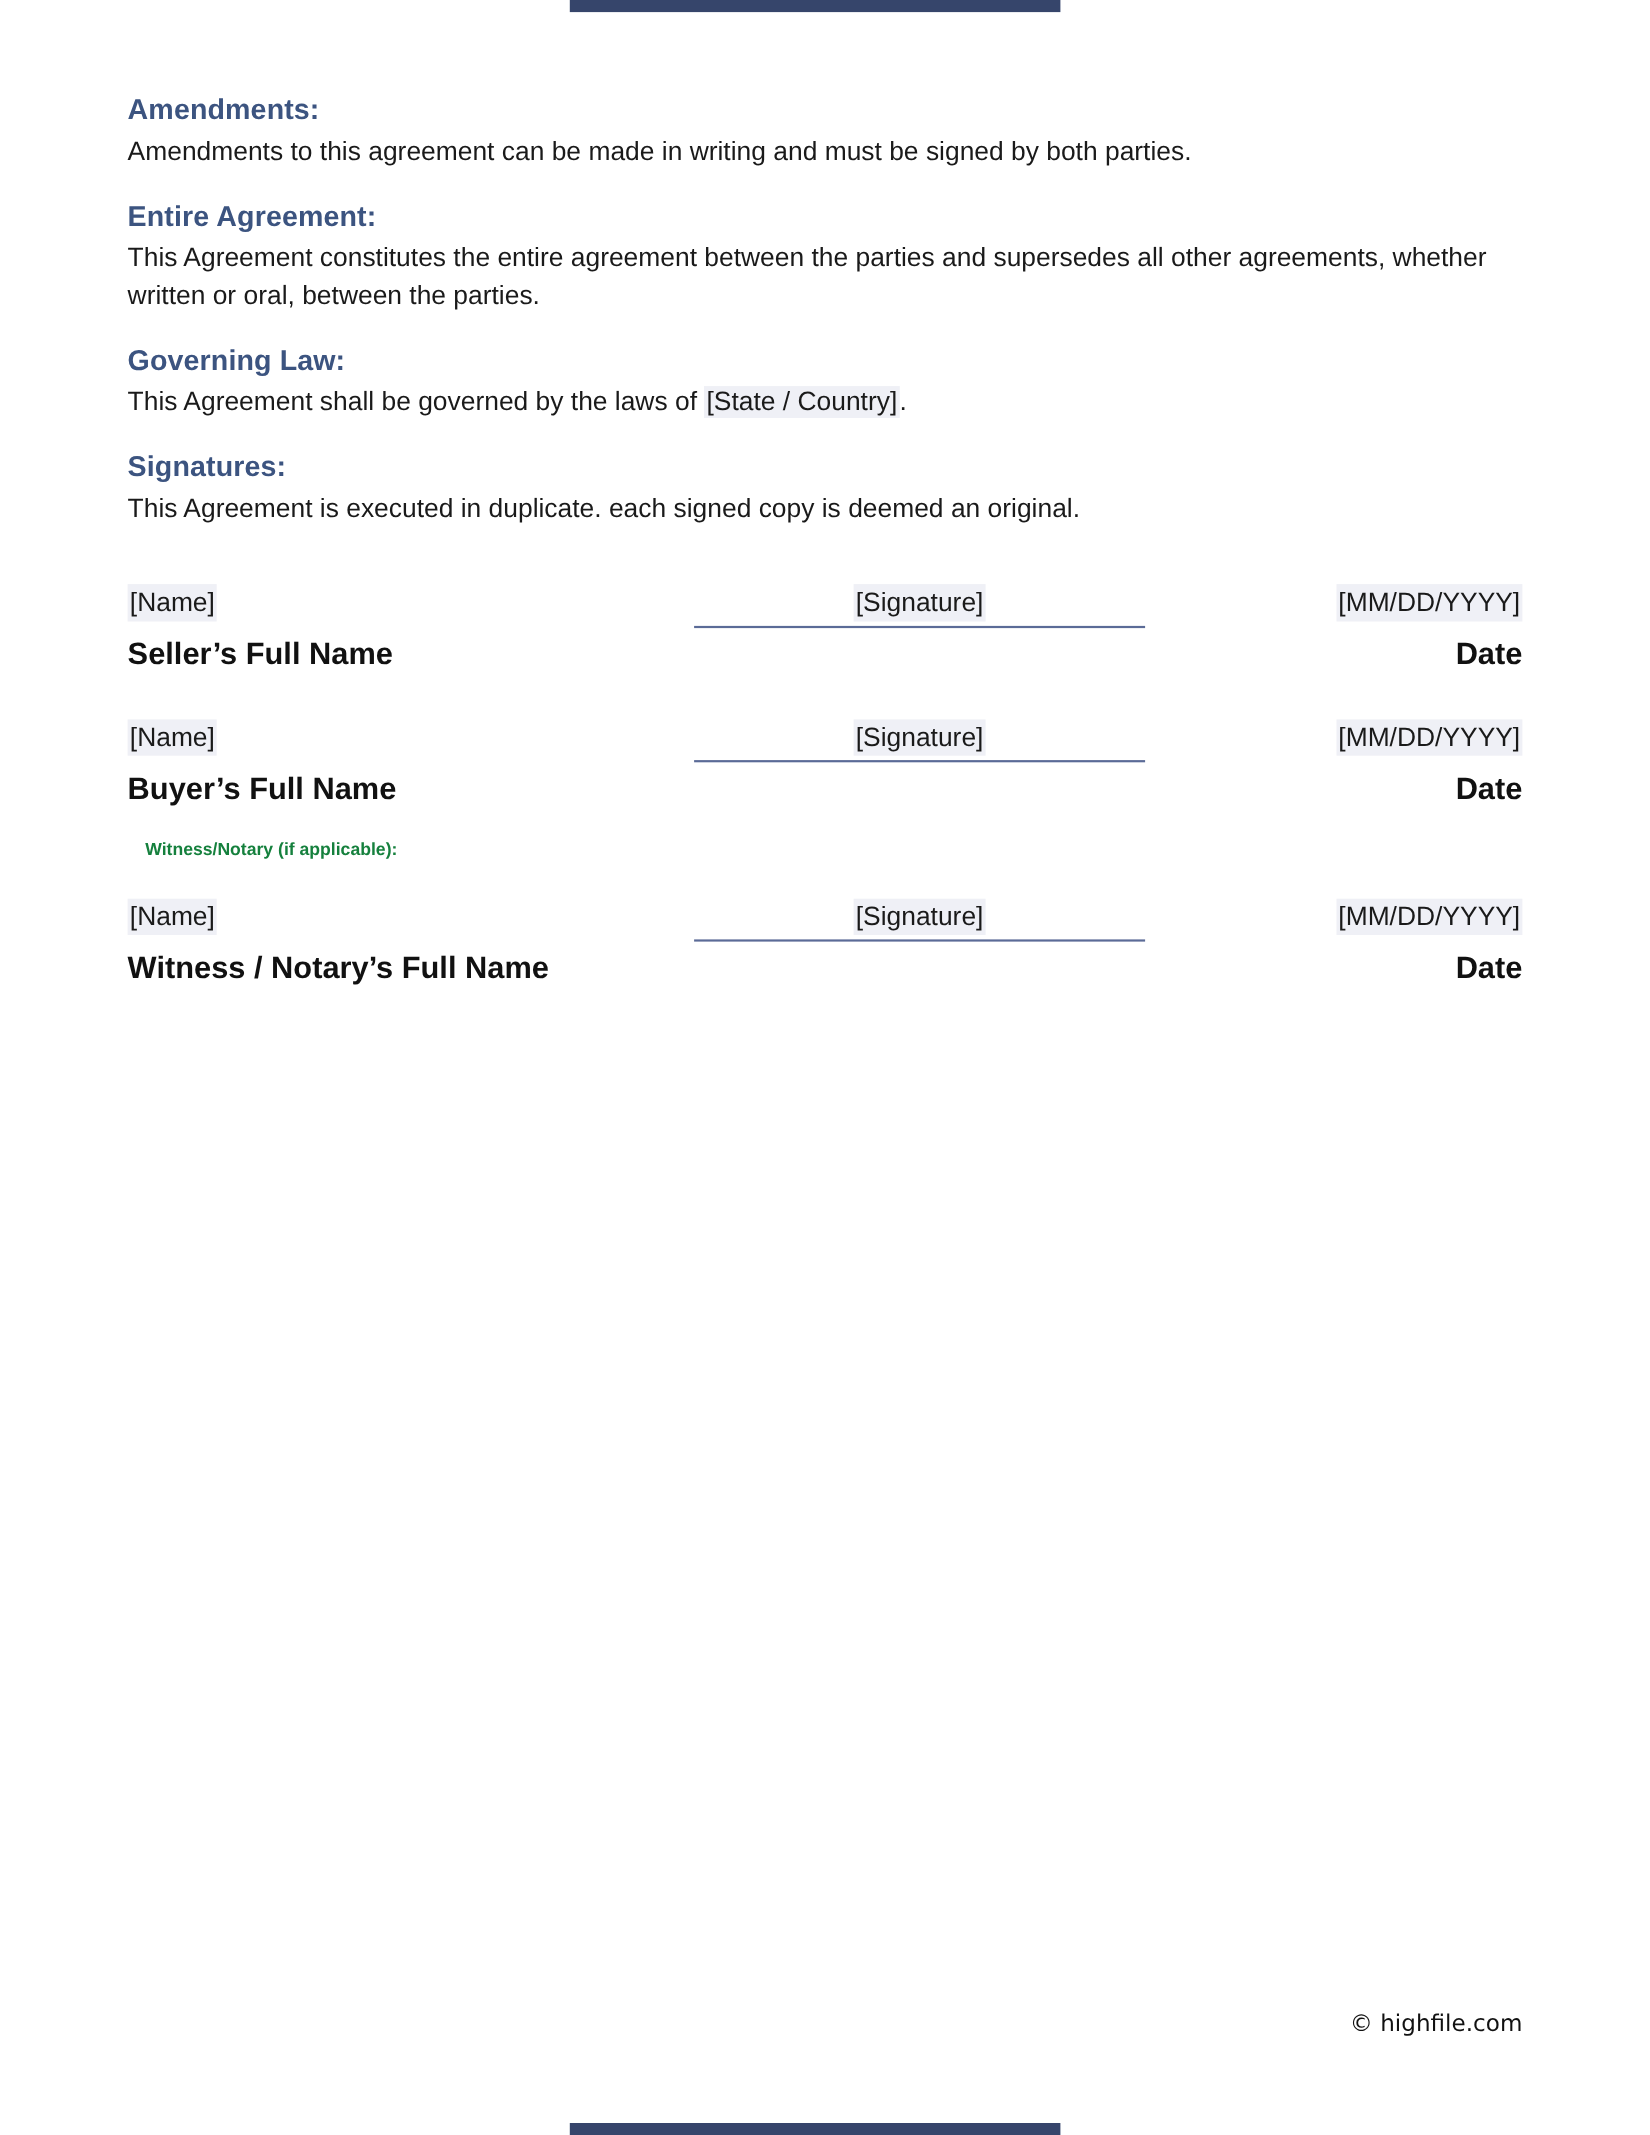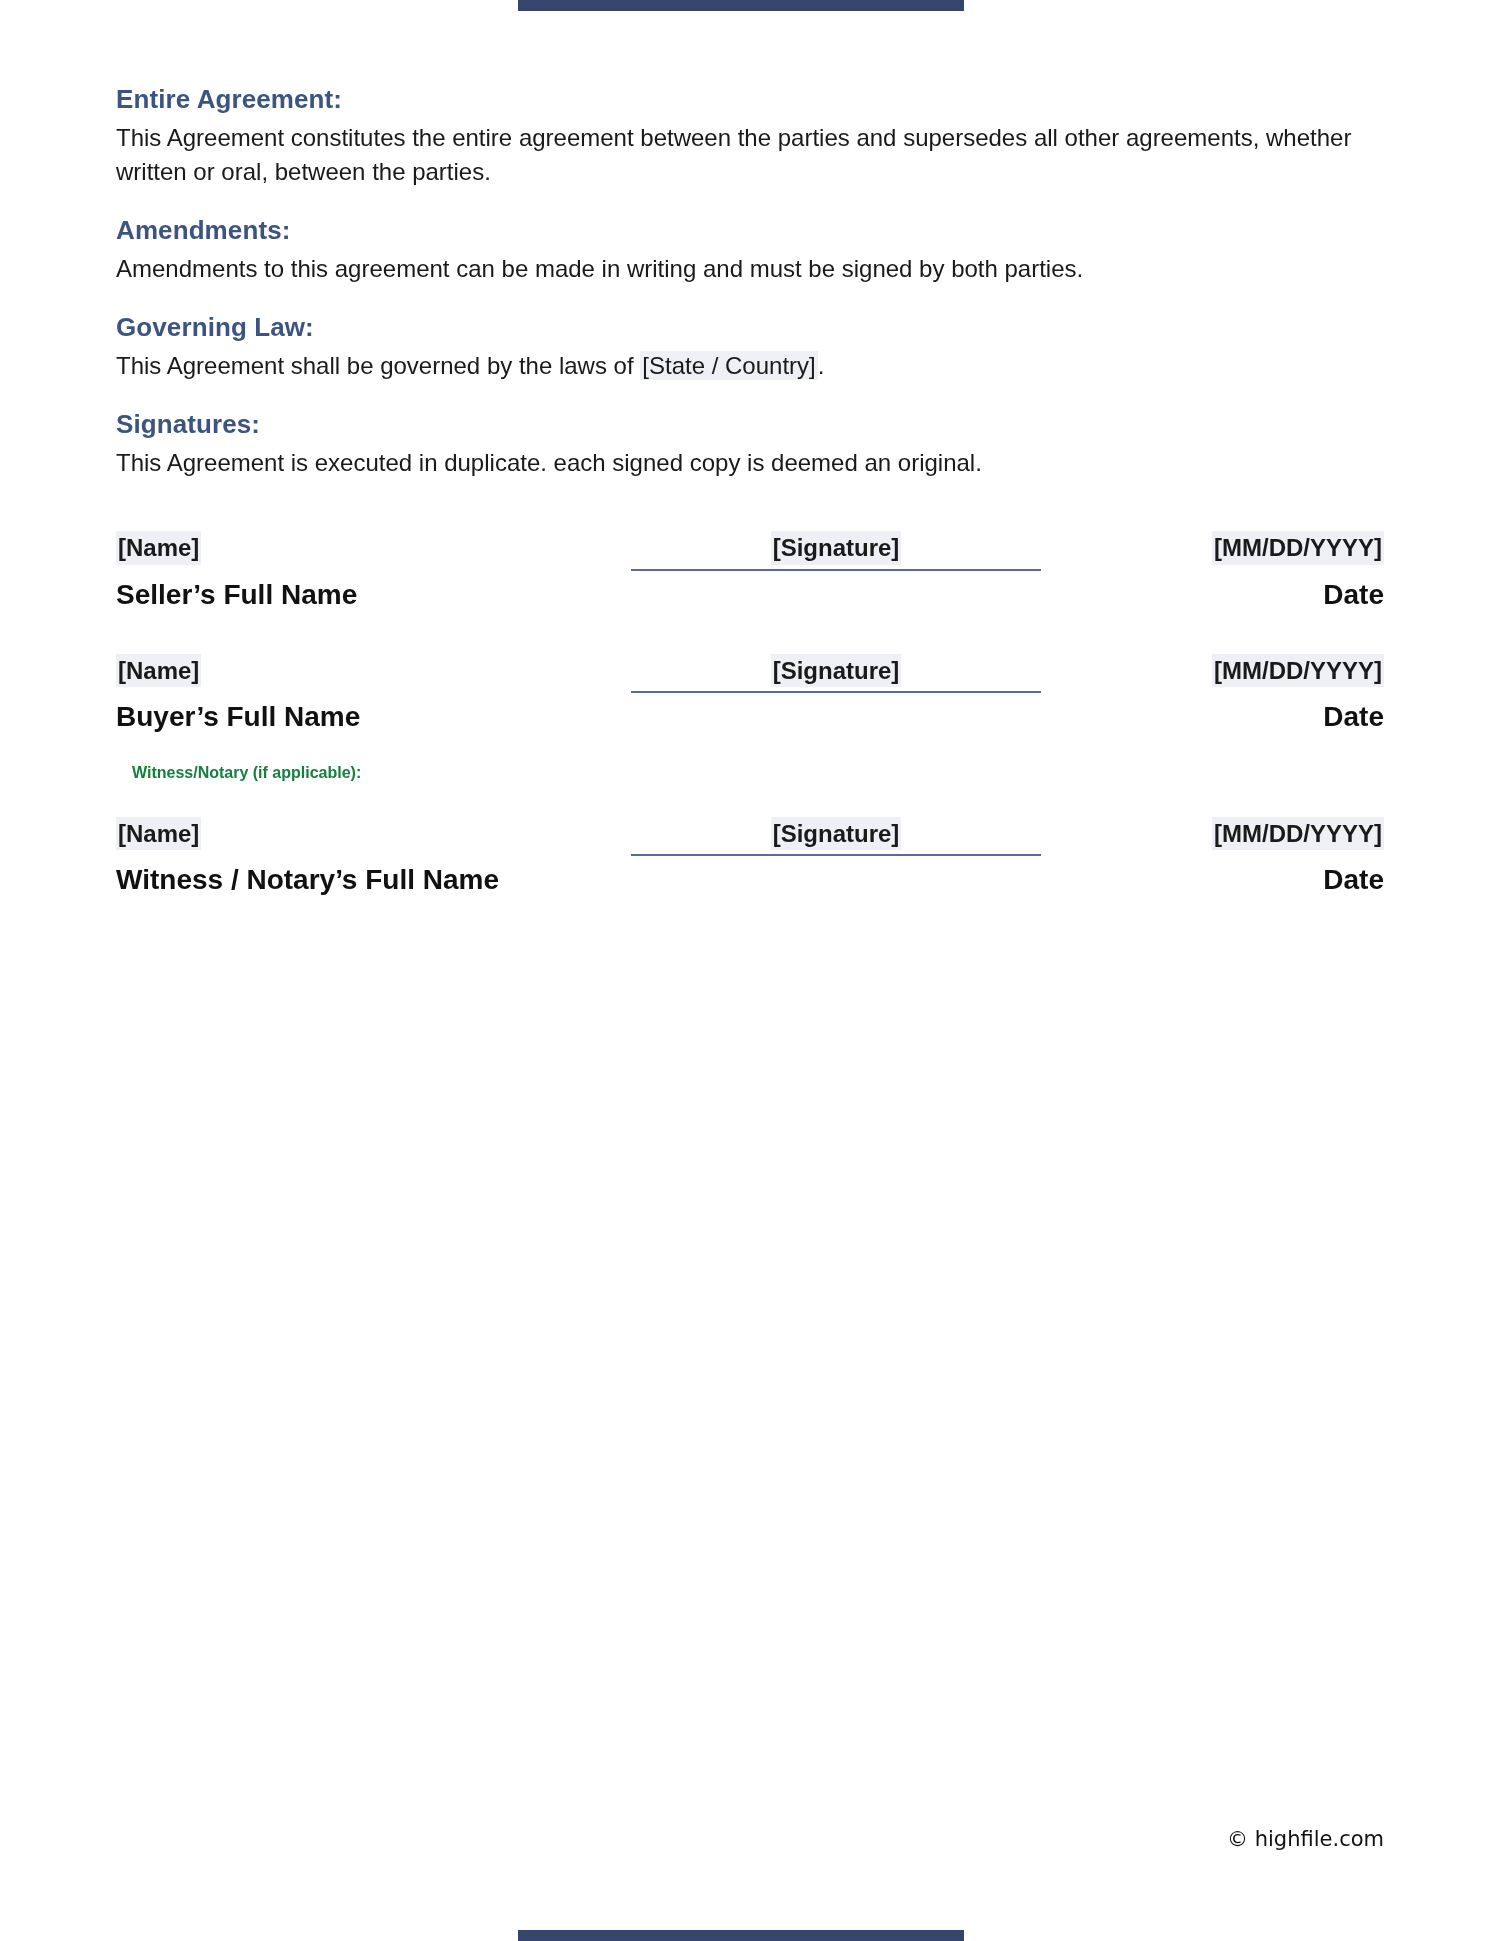--- a/index.html
+++ b/index.html
@@ -95,21 +95,21 @@
   }
 
   .sig-caption {
     font-size: 28px;
     font-weight: bold;
     color: #111111;
     line-height: 1.3;
     display: block;
   }
 
-  .row-values { margin-bottom: 0px; font-weight: bold; }
+  .row-values { margin-bottom: 0px; }
   .row-rule   { margin-bottom: 6px; }
   .row-caps   { margin-bottom: 0px; }
 
   h3.subheading {
     margin: 0 0 6px 16px;
     font-size: 16px;
     font-weight: bold;
     color: #15803d;
   }
 
@@ -129,27 +129,27 @@
 </head>
 <body>
 
 <div class="page">
 
   <div class="bar bar-top"></div>
 
   <div class="content">
 
     <div class="block">
+      <h2 class="section-heading">Amendments:</h2>
+      <p class="body-text">Amendments to this agreement can be made in writing and must be signed by both parties.</p>
+    </div>
+
+    <div class="block">
       <h2 class="section-heading">Entire Agreement:</h2>
       <p class="body-text">This Agreement constitutes the entire agreement between the parties and supersedes all other agreements, whether written or oral, between the parties.</p>
-    </div>
-
-    <div class="block">
-      <h2 class="section-heading">Amendments:</h2>
-      <p class="body-text">Amendments to this agreement can be made in writing and must be signed by both parties.</p>
     </div>
 
     <div class="block">
       <h2 class="section-heading">Governing Law:</h2>
       <p class="body-text"><span>This Agreement shall be governed by the laws of </span><span class="field">[State / Country]</span><span>.</span></p>
     </div>
 
     <div class="block">
       <h2 class="section-heading">Signatures:</h2>
       <p class="body-text">This Agreement is executed in duplicate. each signed copy is deemed an original.</p>

